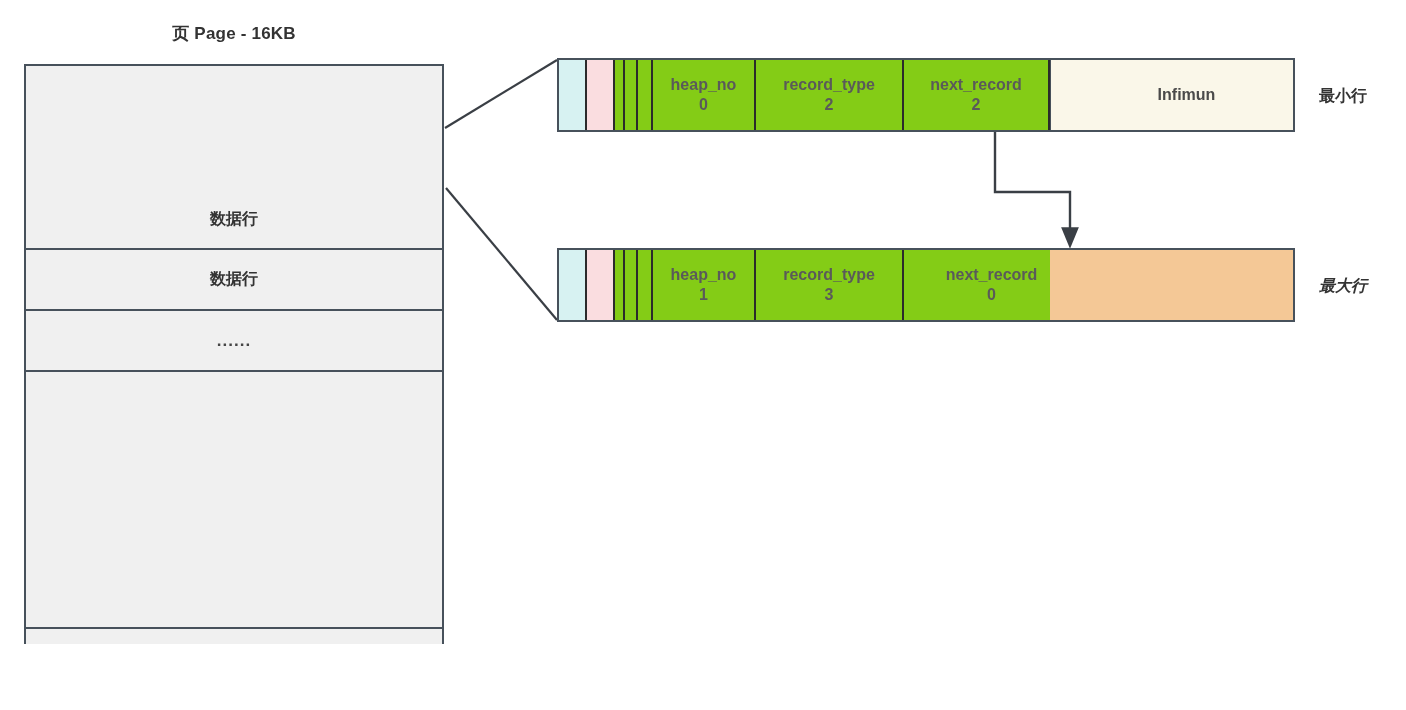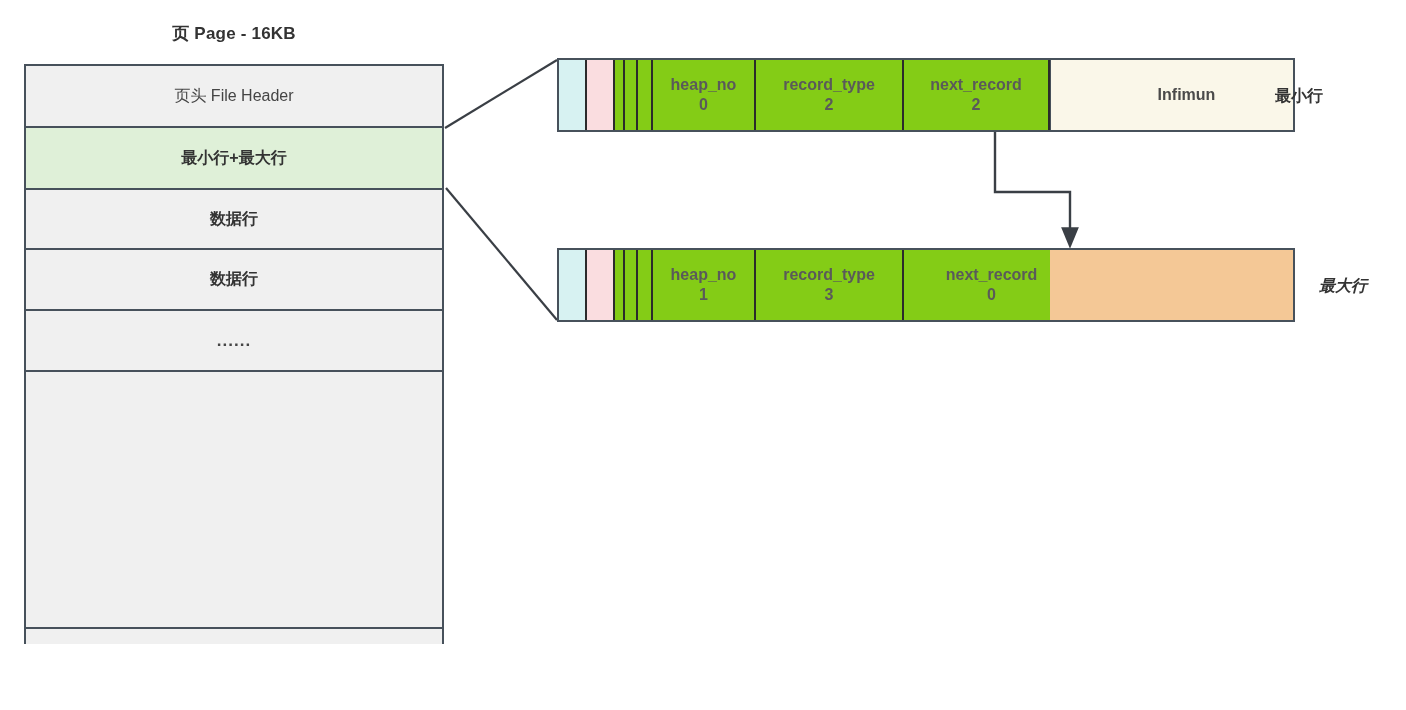--- a/index.html
+++ b/index.html
@@ -122,26 +122,20 @@
   }
 </style>
 </head>
 <body>
 
 <div id="canvas">
 
   <div class="page-title">页 Page - 16KB</div>
 
   <div class="page-box">
-    <div class="page-section" style="top:0px;height:62px;">
-      <span>页头 File Header</span>
-    </div>
-    <div class="page-section green bold" style="top:62px;height:62px;">
-      <span>最小行+最大行</span>
-    </div>
     <div class="page-section bold" style="top:124px;height:60px;">
       <span>数据行</span>
     </div>
     <div class="page-section bold" style="top:184px;height:61px;">
       <span>数据行</span>
     </div>
     <div class="page-section" style="top:245px;height:61px;">
       <span class="dots">......</span>
     </div>
     <div class="page-section blank" style="top:306px;height:257px;">
@@ -178,21 +172,21 @@
       <span class="v">2</span>
     </div>
     <div class="rcell c-orange" style="width:146px;">
       <span>next_record</span>
       <span class="v">2</span>
     </div>
     <div class="rcell c-cream" style="flex:1;">
       <span>Infimun</span>
     </div>
   </div>
-  <div class="row-label" style="left:1275px;top:86px;">最小行</div>
+  <div class="row-label" style="left:1319px;top:86px;">最小行</div>
 
   <div class="record-row" style="left:557px;top:248px;width:738px;">
     <div class="rcell c-cyan" style="width:28px;"></div>
     <div class="rcell c-pink" style="width:28px;"></div>
     <div class="rcell c-orange" style="width:10px;"></div>
     <div class="rcell c-orange" style="width:13px;"></div>
     <div class="rcell c-orange" style="width:15px;"></div>
     <div class="rcell c-orange" style="width:103px;">
       <span>heap_no</span>
       <span class="v">1</span>

